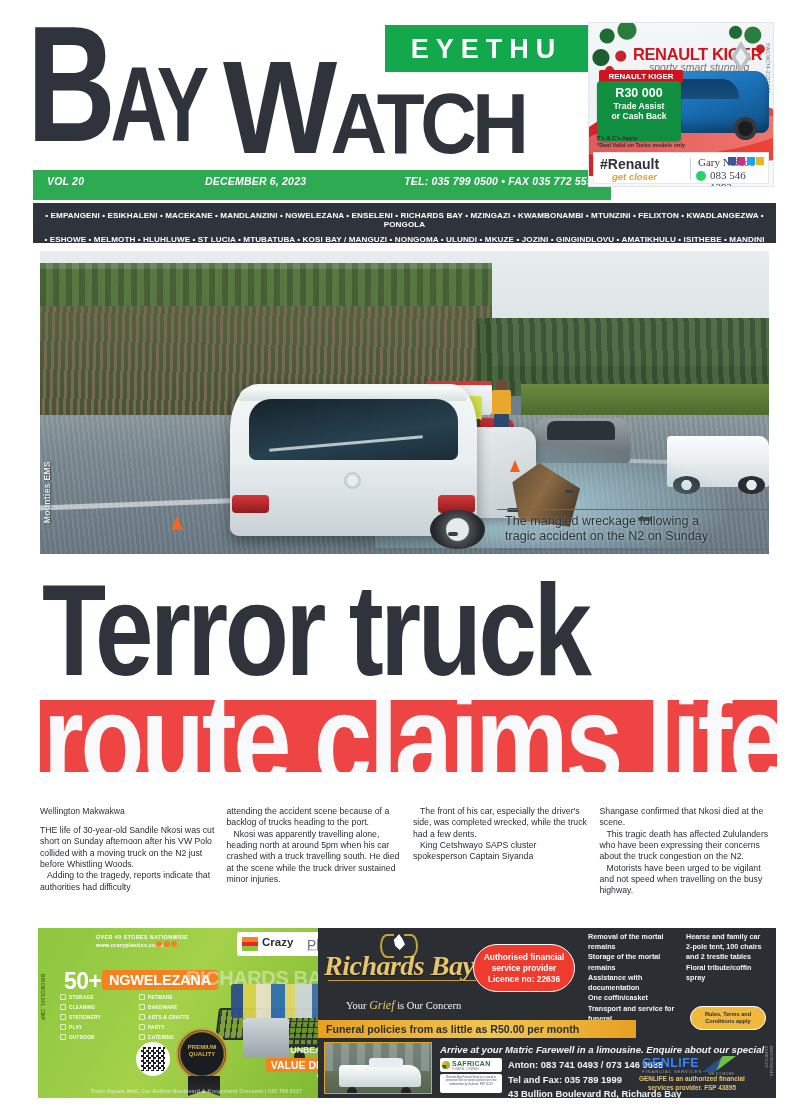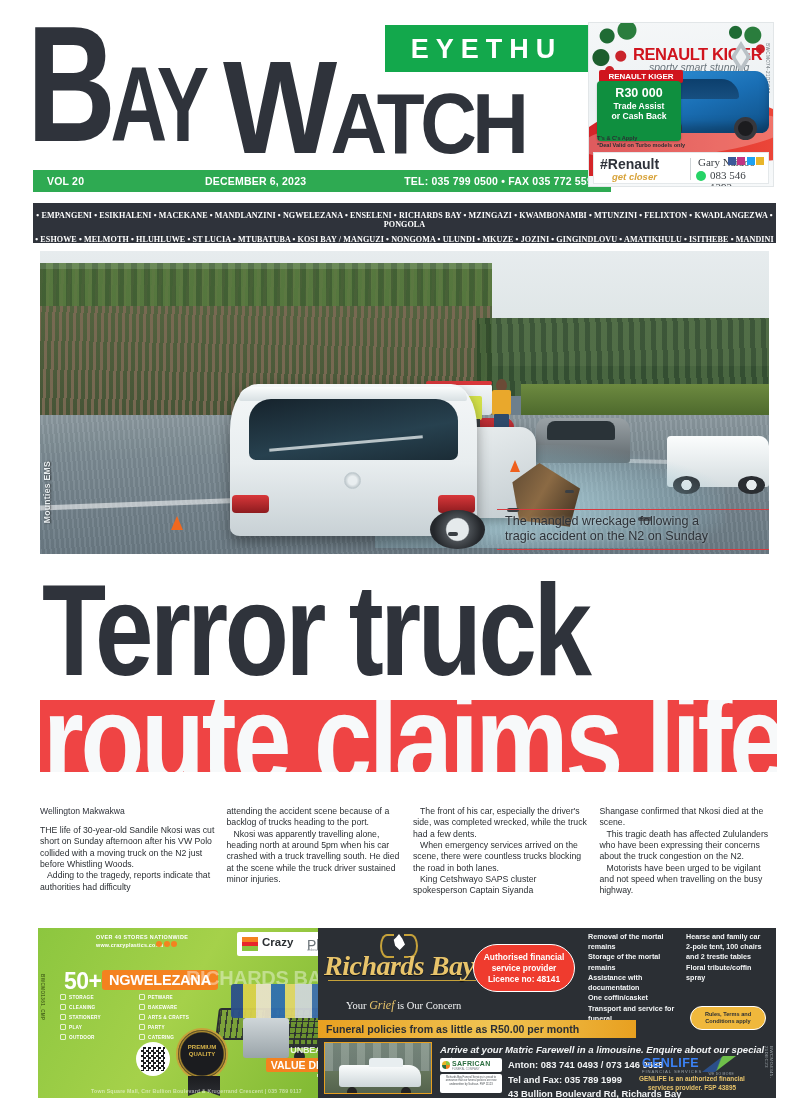--- a/index.html
+++ b/index.html
@@ -33,22 +33,22 @@
   .eyethu-box {
     position: absolute; left: 352px; top: 7px; width: 203px; height: 47px;
     background: #13a84c; z-index: 5;
   }
   .eyethu-box span {
     position: absolute; left: 0; right: 0; top: 9px;
     text-align: center; color: #fff; font-weight: 700;
     font-size: 27px; letter-spacing: 7px;
   }
   .mast-bar {
-    position: absolute; left: 0; top: 152px; width: 578px; height: 22px;
-    background: #2eaa52; color: #fff;
+    position: absolute; left: 0; top: 152px; width: 578px; height: 30px;
+    background: #2eaa52; color: #fff; font-style: italic;
   }
   .mast-bar .vol { position: absolute; left: 14px; top: 5px; font-size: 10.5px; font-weight: 700; letter-spacing: .2px; }
   .mast-bar .date { position: absolute; left: 128px; top: 5px; font-size: 10.5px; font-weight: 700; letter-spacing: .2px; padding-left: 44px; }
   .mast-bar .tel { position: absolute; right: 12px; top: 5px; font-size: 10.5px; font-weight: 700; letter-spacing: .2px; }
 
   
   .renault-ad {
     position: absolute; left: 588px; top: 22px; width: 186px; height: 165px;
     background: linear-gradient(175deg,#f5f7f8 0%, #eef2f4 42%, #f7f9fa 100%);
     border: 1px solid #e2e6e8; overflow: hidden;
@@ -105,21 +105,21 @@
   .r-social { position:absolute; right:4px; top:4px; display:flex; gap:1.5px; }
   .r-social i { width:8px; height:8px; background:#3b5998; display:block; }
   .r-social i:nth-child(2){ background:#c13584; } .r-social i:nth-child(3){ background:#1da1f2; }
   .r-social i:nth-child(4){ background:#e8b52a; }
 
   
   .dist-bar {
     position: absolute; left: 33px; top: 203px; width: 743px; height: 40px;
     background: #2f333b; color: #fff;
   }
-  .dist-bar div { text-align: center; font-size: 8.1px; font-weight: 700; letter-spacing: .1px; font-family: Liberation Serif, serif; }
+  .dist-bar div { text-align: center; font-size: 8.1px; font-weight: 700; letter-spacing: .1px; }
   .dist-bar .l1 { padding-top: 8px; }
   .dist-bar .l2 { padding-top: 6px; }
 
   
   .photo {
     position: absolute; left: 40px; top: 251px; width: 729px; height: 303px;
     overflow: hidden; background: #6d7f8c;
   }
   .ph-sky { position:absolute; left:0; top:0; width:100%; height:38%;
     background: linear-gradient(#e7ecee, #dfe6e7 60%, #cdd6d6); }
@@ -496,21 +496,20 @@
       <div class="byline">Wellington Makwakwa</div>
       <p>THE life of 30-year-old Sandile Nkosi was cut short on Sunday afternoon after his VW Polo collided with a moving truck on the N2 just before Whistling Woods.</p>
       <p class="ind">Adding to the tragedy, reports indicate that authorities had difficulty</p>
     </div>
     <div class="col">
       <p>attending the accident scene because of a backlog of trucks heading to the port.</p>
       <p class="ind">Nkosi was apparently travelling alone, heading north at around 5pm when his car crashed with a truck travelling south. He died at the scene while the truck driver sustained minor injuries.</p>
     </div>
     <div class="col">
       <p class="ind">The front of his car, especially the driver's side, was completed wrecked, while the truck had a few dents.</p>
-      <p class="ind">When emergency services arrived on the scene, there were countless trucks blocking the road in both lanes.</p>
       <p class="ind">King Cetshwayo SAPS cluster spokesperson Captain Siyanda</p>
     </div>
     <div class="col">
       <p>Shangase confirmed that Nkosi died at the scene.</p>
       <p class="ind">This tragic death has affected Zululanders who have been expressing their concerns about the truck congestion on the N2.</p>
       <p class="ind">Motorists have been urged to be vigilant and not speed when travelling on the busy highway.</p>
     </div>
   </div>
 
   <div class="cp-ad">
@@ -605,21 +604,21 @@
       </div>
       <div class="fn-name">Richards Bay</div>
       <div class="fn-rule"></div>
       <div class="fn-slogan">
         <span>Your </span><i>Grief</i><span> is Our Concern</span>
       </div>
     </div>
     <div class="fn-badge">
       <div style="white-space:pre-line">Authorised financial
 service provider
-Licence no: 48141</div>
+Licence no: 22636</div>
     </div>
     <div class="fn-c1" style="white-space:pre-line">Removal of the mortal remains
 Storage of the mortal remains
 Assistance with documentation
 One coffin/casket
 Transport and service for funeral</div>
     <div class="fn-c2" style="white-space:pre-line">Hearse and family car
 2-pole tent, 100 chairs
 and 2 trestle tables
 Floral tribute/coffin spray</div>

